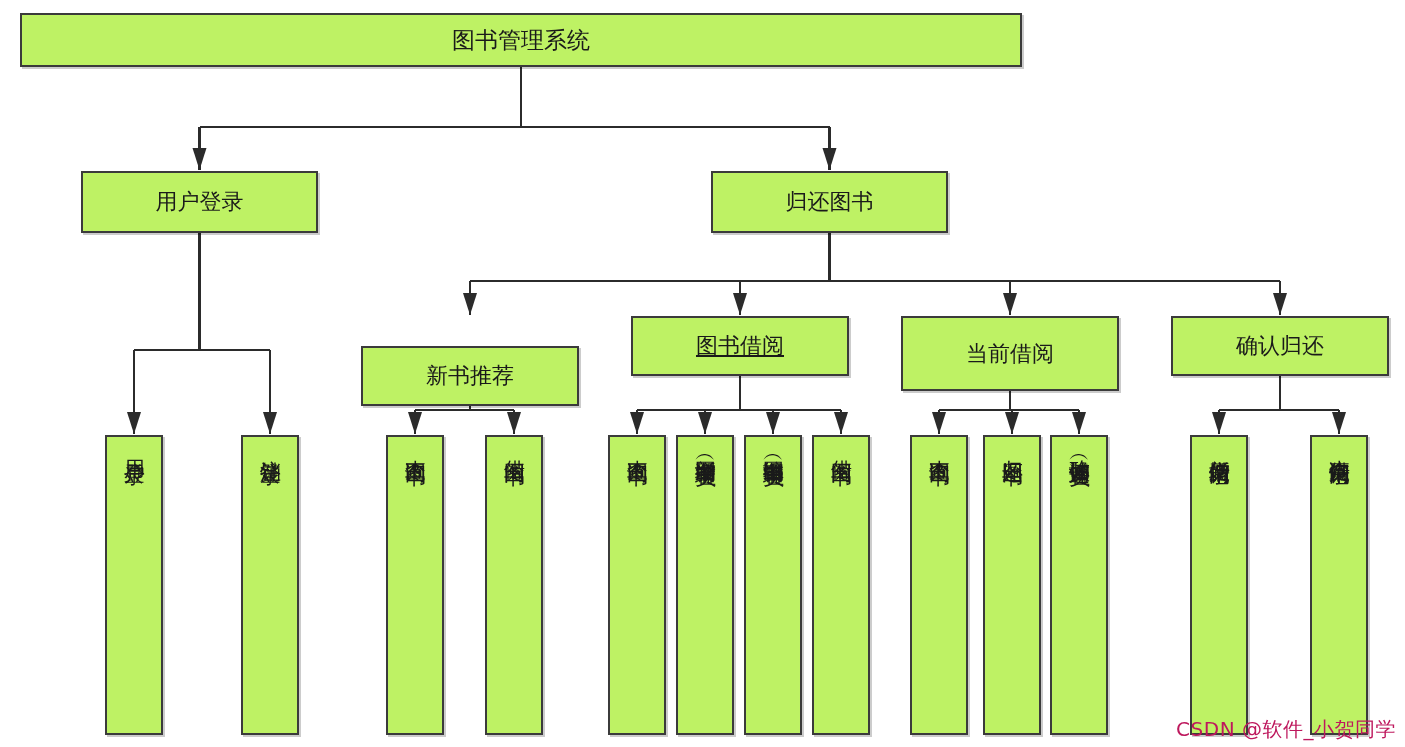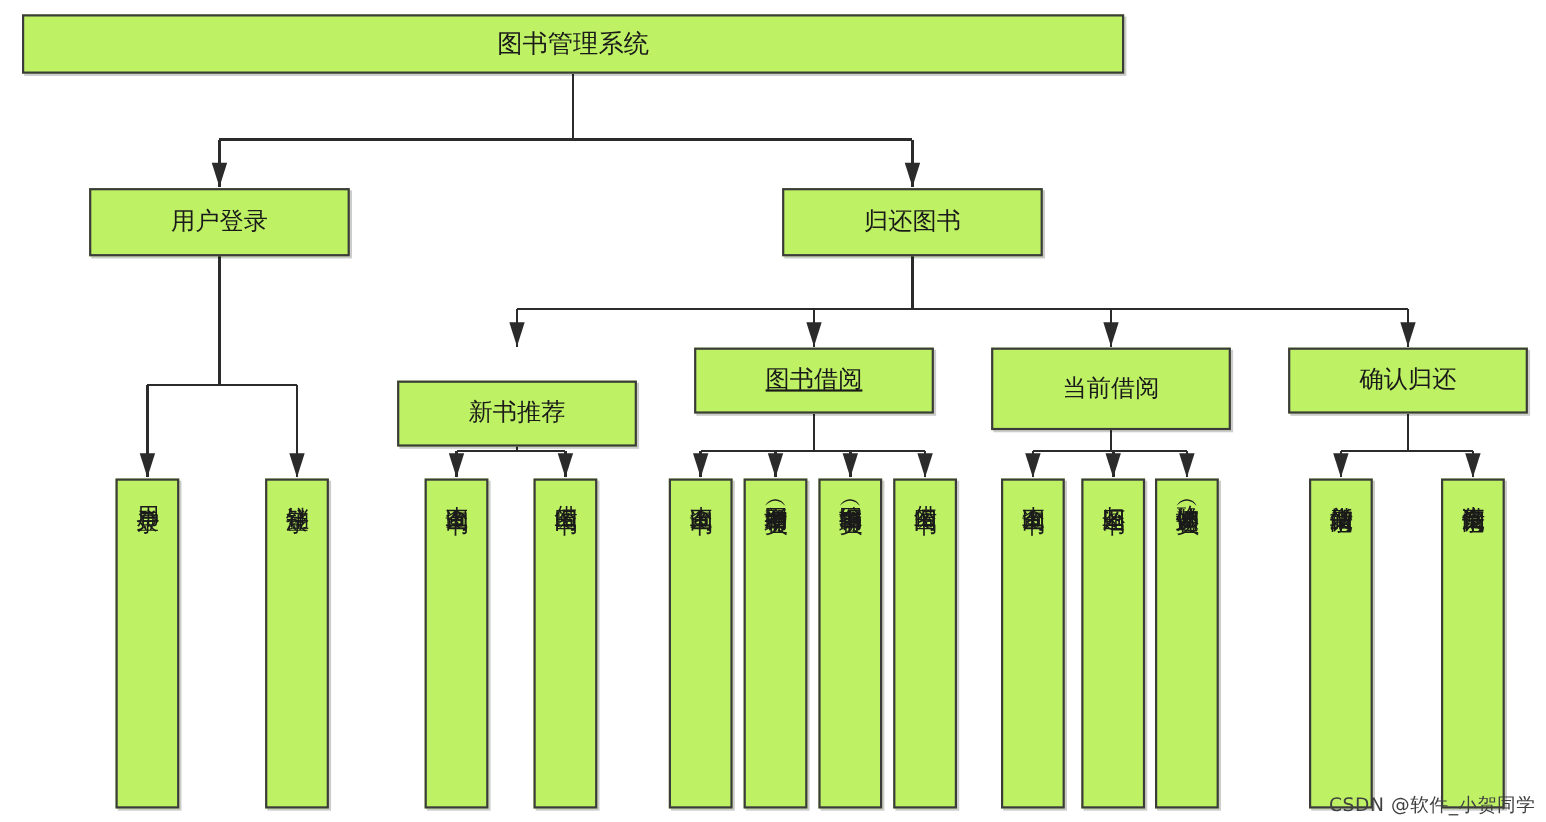--- a/index.html
+++ b/index.html
@@ -61,22 +61,22 @@
     line-height: 1;
   }
   .node.v.tall .node-label {
     font-size: 21px;
     letter-spacing: 1px;
   }
   .watermark {
     position: absolute;
     right: 9px;
     bottom: 4px;
-    font-size: 17px;
-    color: #404040;
+    font-size: 20px;
+    color: #be185d;
     letter-spacing: 0.5px;
     z-index: 3;
     white-space: nowrap;
   }
 </style>
 </head>
 <body>
 
 <div id="canvas">
 

